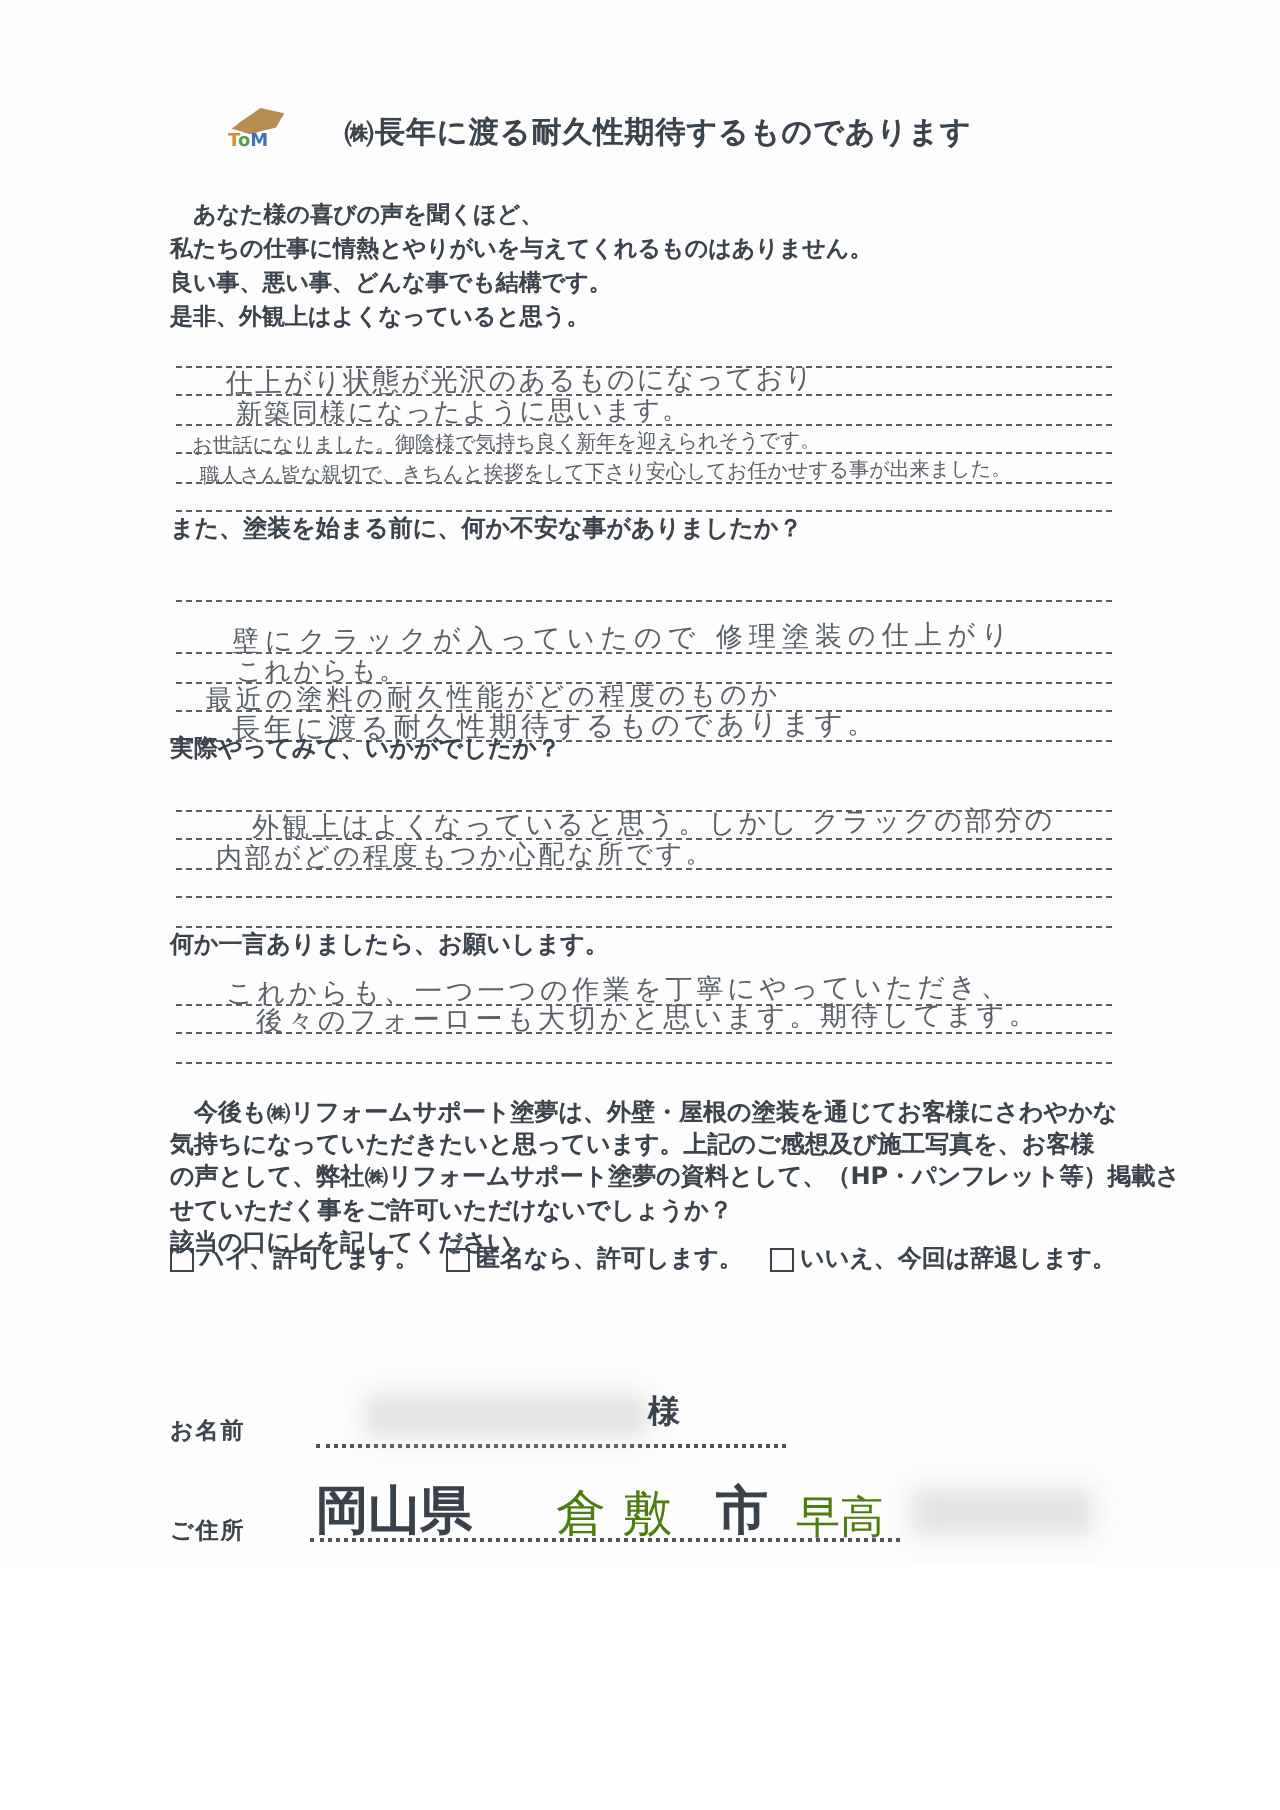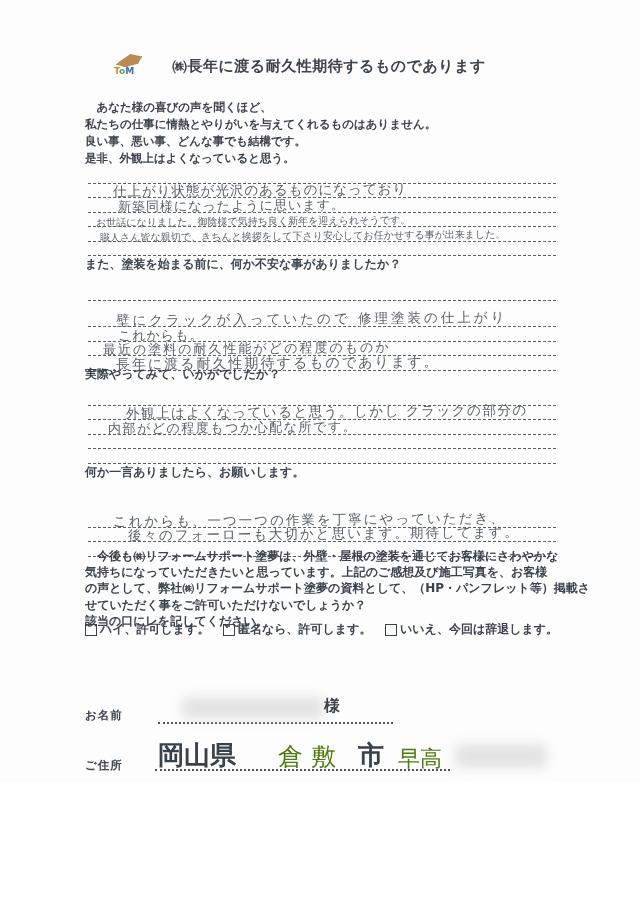--- a/index.html
+++ b/index.html
@@ -108,21 +108,21 @@
       </div>
     <div class="ln" style="height:13.5px;">
         <span class="hw" style="left:20px;font-size:13px;letter-spacing:1.5px;">内部がどの程度もつか心配な所です。</span>
       </div>
     <div class="ln" style="height:13.5px;"></div>
     <div class="ln" style="height:13.5px;"></div>
   </div>
 
   <div class="abs question" style="left:85px;top:464px;">何か一言ありましたら、お願いします。</div>
 
-  <div class="lines" style="left:88px;top:488px;width:468px;margin-top:25px;">
+  <div class="lines" style="left:88px;top:488px;width:468px;">
     <div class="ln" style="height:13.5px;">
         <span class="hw" style="left:25px;font-size:13.5px;letter-spacing:2px;">これからも、一つ一つの作業を丁寧にやっていただき、</span>
       </div>
     <div class="ln" style="height:13.5px;">
         <span class="hw" style="left:40px;font-size:13.5px;letter-spacing:2px;">後々のフォーローも大切かと思います。期待してます。</span>
       </div>
     <div class="ln" style="height:13.5px;"></div>
   </div>
 
   <div class="abs para" style="left:85px;top:548px;">

